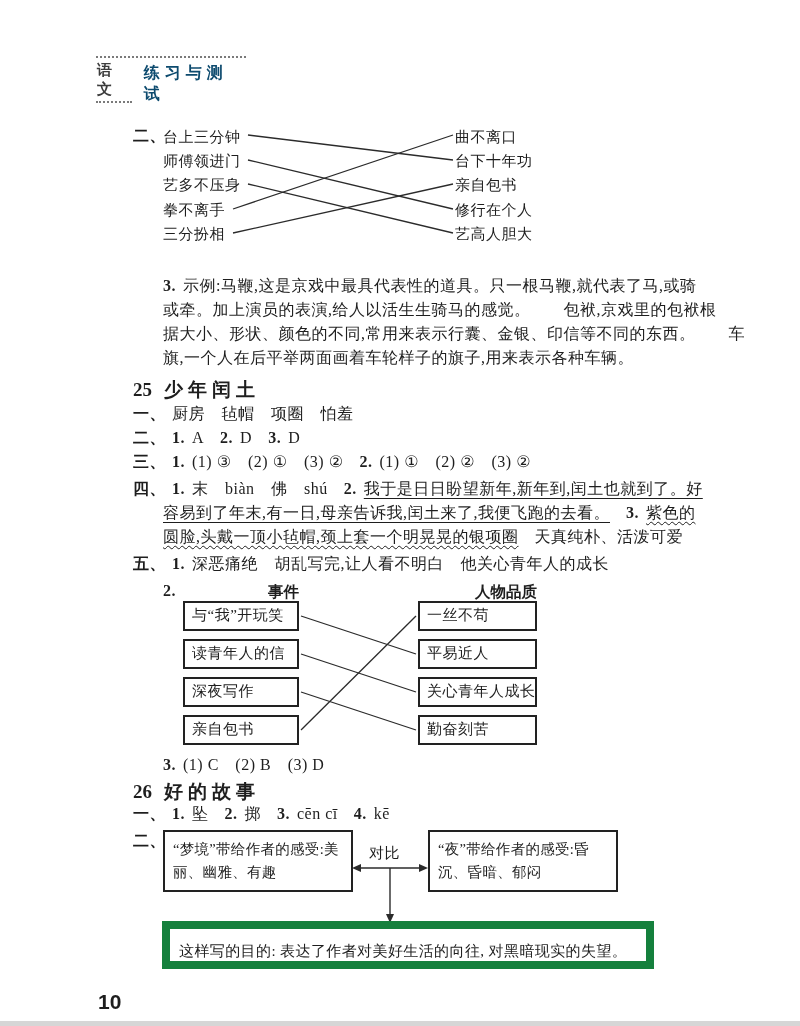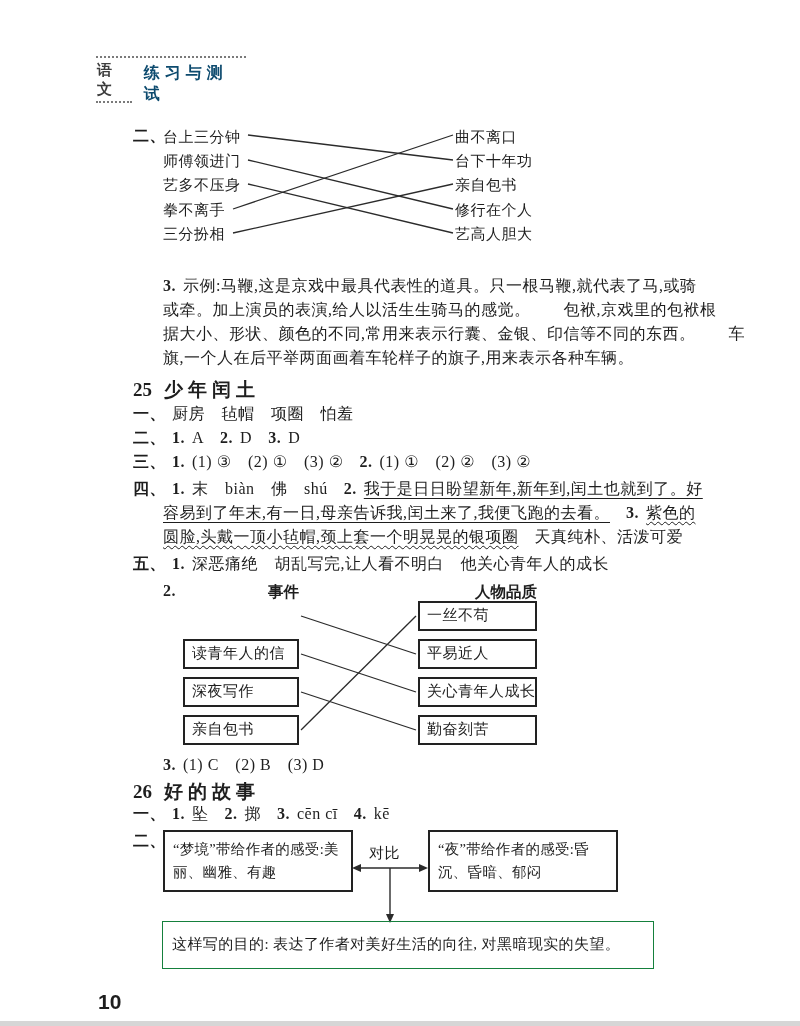--- a/index.html
+++ b/index.html
@@ -22,21 +22,21 @@
   .logo-subject{font-weight:bold;font-size:15px;letter-spacing:2px;color:#3c3c3c;
                 border-bottom:2px dotted #7a7a7a;padding:3px 1px 2px 1px;}
   .logo-series{font-weight:bold;font-size:16px;letter-spacing:5px;color:#0c4a6e;margin-left:12px;padding-top:5px;}
   
   .hdr{position:absolute;font-weight:bold;font-size:15.5px;text-align:right;white-space:nowrap;}
   .mbox{position:absolute;box-sizing:border-box;border:2px solid #222;height:30px;
         font-size:15px;line-height:25px;padding-left:7px;white-space:nowrap;letter-spacing:.5px;}
   
   .dbox{position:absolute;box-sizing:border-box;border:2px solid #222;width:190px;height:62px;
         font-size:14.5px;line-height:23px;padding:6px 8px;letter-spacing:.3px;}
-  .pbox{position:absolute;box-sizing:border-box;border:1px solid #15803d;width:492px;height:48px;
+  .pbox{position:absolute;box-sizing:border-box;border:8px solid #15803d;width:492px;height:48px;
         font-size:15px;line-height:44px;padding:0 9px;white-space:nowrap;letter-spacing:.4px;}
   .pageno{position:absolute;left:98px;top:990px;font-family:"Liberation Sans","DejaVu Sans",sans-serif;
           font-weight:bold;font-size:21px;}
   .botbar{position:absolute;left:0;top:1021px;width:800px;height:5px;background:#d6d6d6;}
   svg{position:absolute;}
 </style>
 </head>
 <body>
 
 <div class="page">
@@ -96,20 +96,21 @@
   <div class="ln" style="left:163px;top:527px">
     <span class="w">圆脸,头戴一顶小毡帽,颈上套一个明晃晃的银项圈</span><span class="sp">天真纯朴、活泼可爱</span>
   </div>
   <div class="ln" style="left:133px;top:554px">
     <b class="lbl">五、</b><b class="num">1.</b><span>深恶痛绝　胡乱写完,让人看不明白　他关心青年人的成长</span>
   </div>
   <div class="ln" style="left:163px;top:581px;font-weight:bold">2.</div>
 
   <div class="hdr" style="left:183px;top:582px;width:116px">事件</div>
   <div class="hdr" style="left:418px;top:582px;width:119px">人物品质</div>
+  <div class="mbox" style="left:183px;top:601px;width:116px">与“我”开玩笑</div>
   <div class="mbox" style="left:183px;top:639px;width:116px">读青年人的信</div>
   <div class="mbox" style="left:183px;top:677px;width:116px">深夜写作</div>
   <div class="mbox" style="left:183px;top:715px;width:116px">亲自包书</div>
   <div class="mbox" style="left:418px;top:601px;width:119px">一丝不苟</div>
   <div class="mbox" style="left:418px;top:639px;width:119px">平易近人</div>
   <div class="mbox" style="left:418px;top:677px;width:119px">关心青年人成长</div>
   <div class="mbox" style="left:418px;top:715px;width:119px">勤奋刻苦</div>
   <svg style="left:299px;top:598px" width="119" height="152">
     <line x1="2" y1="18" x2="117" y2="56" stroke="#2b2b2b" stroke-width="1.3"></line>
     <line x1="2" y1="56" x2="117" y2="94" stroke="#2b2b2b" stroke-width="1.3"></line>

